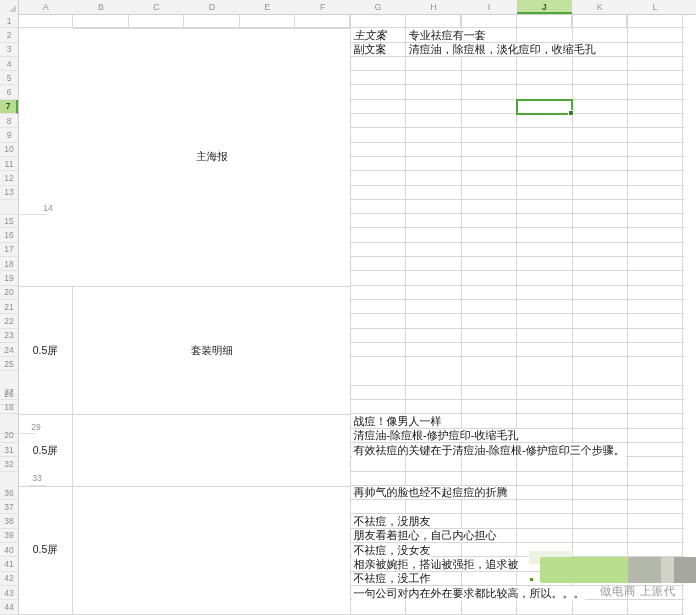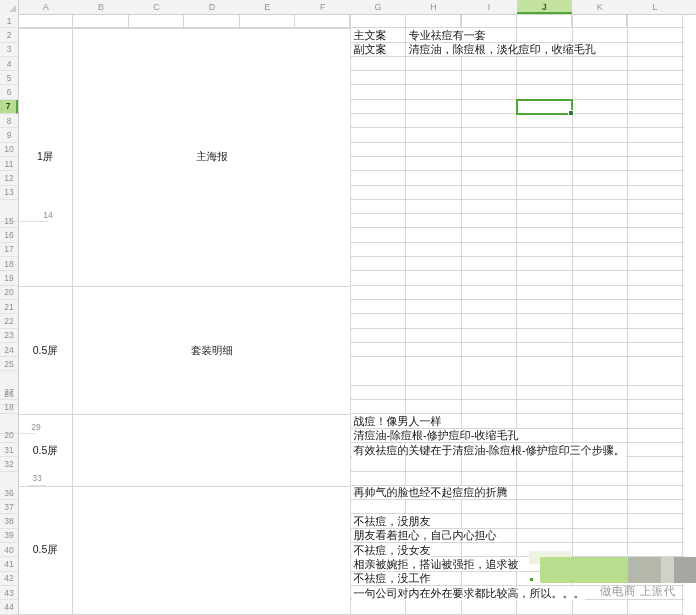--- a/index.html
+++ b/index.html
@@ -88,21 +88,21 @@
       <div class="row-h" style="top: 42.9px; height: 14.3px;">4</div>
       <div class="row-h" style="top: 57.2px; height: 14.3px;">5</div>
       <div class="row-h" style="top: 71.5px; height: 14.3px;">6</div>
       <div class="row-h sel" style="top: 85.8px; height: 14.3px;">7</div>
       <div class="row-h" style="top: 100.1px; height: 14.3px;">8</div>
       <div class="row-h" style="top: 114.4px; height: 14.3px;">9</div>
       <div class="row-h" style="top: 128.7px; height: 14.3px;">10</div>
       <div class="row-h" style="top: 143px; height: 14.3px;">11</div>
       <div class="row-h" style="top: 157.3px; height: 14.3px;">12</div>
       <div class="row-h" style="top: 171.6px; height: 14.3px;">13</div>
-      <div class="row-h" style="top: 194px; height: 14.3px; padding-left: 48px;">14</div>
+      <div class="row-h" style="top: 187px; height: 14.3px; padding-left: 48px;">14</div>
       <div class="row-h" style="top: 200.2px; height: 14.3px;">15</div>
       <div class="row-h" style="top: 214.5px; height: 14.3px;">16</div>
       <div class="row-h" style="top: 228.8px; height: 14.3px;">17</div>
       <div class="row-h" style="top: 243.1px; height: 14.3px;">18</div>
       <div class="row-h" style="top: 257.4px; height: 14.3px;">19</div>
       <div class="row-h" style="top: 271.7px; height: 14.3px;">20</div>
       <div class="row-h" style="top: 286px; height: 14.3px; text-align: center;">21</div>
       <div class="row-h" style="top: 300.3px; height: 14.3px;">22</div>
       <div class="row-h" style="top: 314.6px; height: 14.3px;">23</div>
       <div class="row-h" style="top: 328.9px; height: 14.3px;">24</div>
@@ -122,31 +122,30 @@
       <div class="row-h" style="top: 529.1px; height: 14.3px;">40</div>
       <div class="row-h" style="top: 543.4px; height: 14.3px;">41</div>
       <div class="row-h" style="top: 557.7px; height: 14.3px;">42</div>
       <div class="row-h" style="top: 572px; height: 14.3px;">43</div>
       <div class="row-h" style="top: 586.3px; height: 14.3px;">44</div>
     </div>
 
   <div class="row1-grid"></div>
   <div class="right-grid"></div>
 
-  <div class="sec a s1">1屏</div>
   <div class="sec bf s1">主海报</div>
   <div class="sec a s2">0.5屏</div>
   <div class="sec bf s2">套装明细</div>
   <div class="sec a s3">0.5屏</div>
   <div class="sec bf s3"></div>
   <div class="sec a s4">0.5屏</div>
   <div class="sec bf s4"></div>
 
   <div id="cell-layer">
-      <div class="cell-text" style="left: 352.4px; top: 28.8px;">主文案</div>
+      <div class="cell-text" style="left: 352.4px; top: 28.8px; font-style: italic;">主文案</div>
       <div class="cell-text" style="left: 407.8px; top: 28.8px;">专业祛痘有一套</div>
       <div class="cell-text" style="left: 352.4px; top: 43.1px;">副文案</div>
       <div class="cell-text" style="left: 407.8px; top: 43.1px;">清痘油，除痘根，淡化痘印，收缩毛孔</div>
       <div class="cell-text" style="left: 352.4px; top: 414.9px;">战痘！像男人一样</div>
       <div class="cell-text" style="left: 352.4px; top: 429.2px;">清痘油-除痘根-修护痘印-收缩毛孔</div>
       <div class="cell-text" style="left: 352.4px; top: 443.5px;">有效祛痘的关键在于清痘油-除痘根-修护痘印三个步骤。</div>
       <div class="cell-text" style="left: 352.4px; top: 486.4px;">再帅气的脸也经不起痘痘的折腾</div>
       <div class="cell-text" style="left: 352.4px; top: 515px;">不祛痘，没朋友</div>
       <div class="cell-text" style="left: 352.4px; top: 529.3px;">朋友看着担心，自己内心担心</div>
       <div class="cell-text" style="left: 352.4px; top: 543.6px;">不祛痘，没女友</div>

